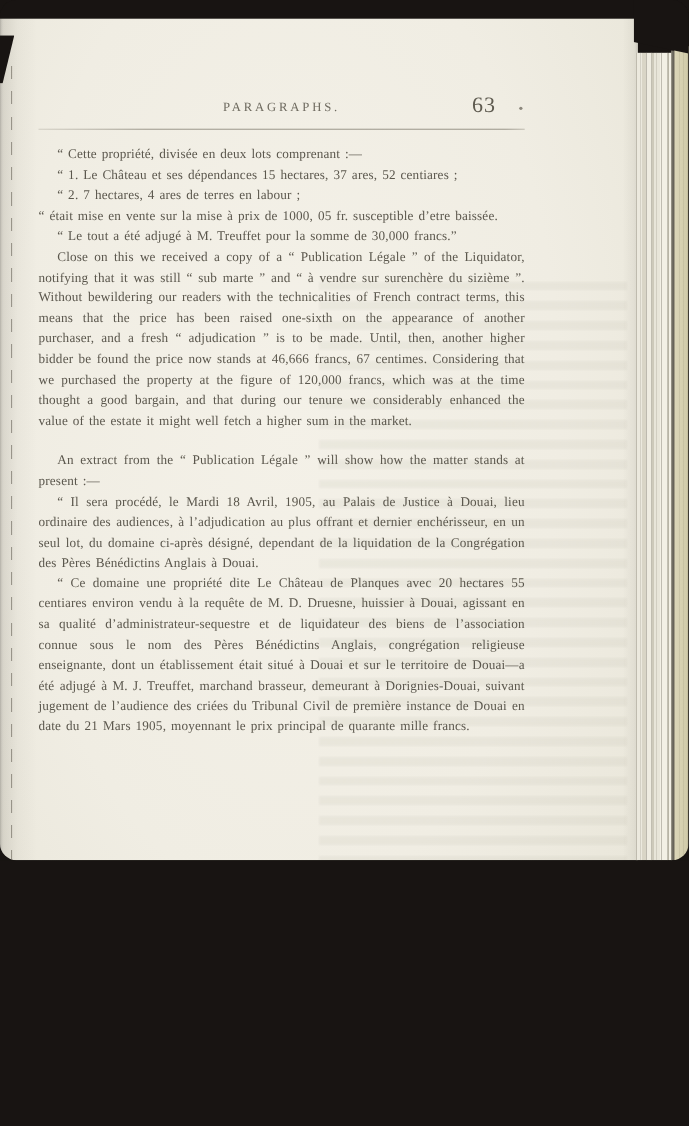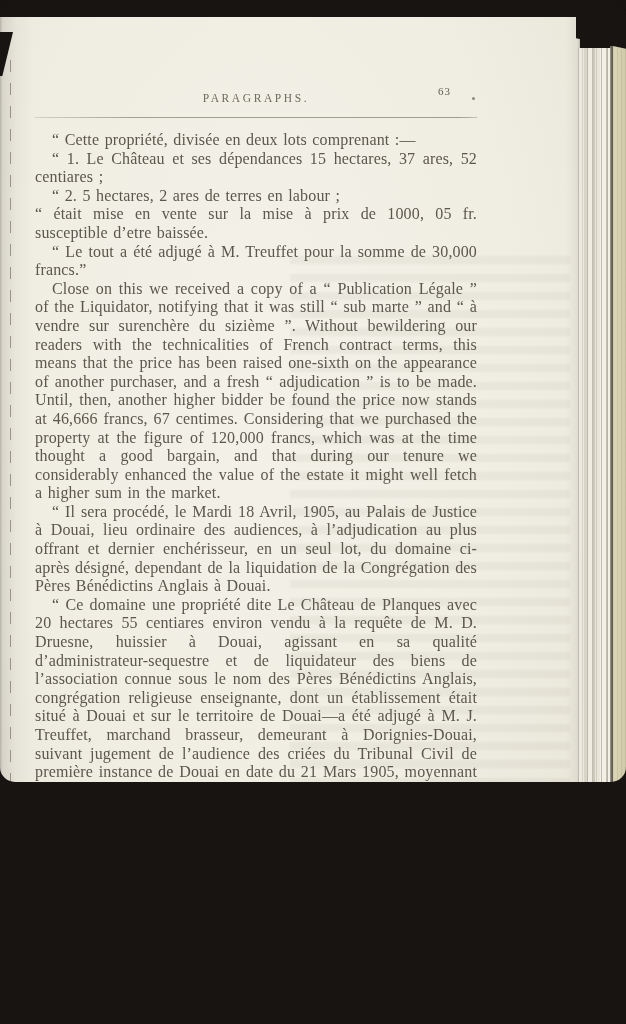--- a/index.html
+++ b/index.html
@@ -19,28 +19,28 @@
     clip-path:polygon(0 0,100% 0,18% 100%,0 100%);}
   .ghost{position:absolute;left:290px;top:240px;width:280px;height:640px;pointer-events:none;
     background:repeating-linear-gradient(to bottom, rgba(135,128,110,0.07) 0 8px, rgba(0,0,0,0) 8px 18px);
     filter:blur(1.2px);}
 
   
   .content{position:absolute;left:35px;top:68px;width:442px;}
   .running-head{position:relative;height:26px;}
   .rh-title{position:absolute;left:0;right:0;top:8px;text-align:center;
     font-size:11.5px;letter-spacing:2.6px;color:#6e6a5f;}
-  .rh-num{position:absolute;right:26px;top:1px;font-size:11px;letter-spacing:1px;color:#5f5b50;}
+  .rh-num{position:absolute;right:26px;top:1px;font-size:20px;letter-spacing:1px;color:#5f5b50;}
   .speck{position:absolute;right:2px;top:13px;width:3px;height:3px;border-radius:50%;
     background:#7a766b;opacity:.85;}
   .rule{height:1px;margin-top:7px;
     background:linear-gradient(to right, rgba(130,125,112,0.25), rgba(130,125,112,0.7) 22%, rgba(130,125,112,0.72) 96%, rgba(130,125,112,0.4));}
 
   
-  .body-text{margin-top:13px;font-size:16px;line-height:18.6px;color:#5b574d;
+  .body-text{margin-top:13px;font-size:12px;line-height:18.6px;color:#5b574d;
     text-align:justify;word-spacing:1.3px;letter-spacing:0.15px;}
   .body-text p{margin:0;}
   p.indent{text-indent:17px;}
   p.spaced{margin-top:18px;}
   p.justify-last{text-align-last:justify;}
 
   
   .fore-edge{position:absolute;left:578px;top:48px;width:33px;height:902px;
     background:
       repeating-linear-gradient(90deg, rgba(118,113,98,0.38) 0 1px, rgba(0,0,0,0) 1px 4px,
@@ -94,24 +94,25 @@
       <div class="running-head">
         <span class="rh-title">PARAGRAPHS.</span>
         <span class="rh-num">63</span>
         <span class="speck"></span>
       </div>
       <div class="rule"></div>
 
       <div class="body-text">
         <p class="indent">“ Cette propriété, divisée en deux lots comprenant :—</p>
         <p class="indent">“ 1.  Le Château et ses dépendances 15 hectares, 37 ares, 52 centiares ;</p>
-        <p class="indent">“ 2.  5 hectares, 2 ares de terres en labour ;</p>
+        <p class="indent">“ 2.  7 hectares, 4 ares de terres en labour ;</p>
         <p>“ était mise en vente sur la mise à prix de 1000, 05 fr. susceptible d’etre baissée.</p>
         <p class="indent">“ Le tout a été adjugé à M. Treuffet pour la somme de 30,000 francs.”</p>
         <p class="indent">Close on this we received a copy of a “ Publication Légale ” of the Liquidator, notifying that it was still “ sub marte ” and “ à vendre sur surenchère du sizième ”.  Without bewildering our readers with the technicalities of French contract terms, this means that the price has been raised one-sixth on the appearance of another purchaser, and a fresh “ adjudication ” is to be made.  Until, then, another higher bidder be found the price now stands at 46,666 francs, 67 centimes.  Considering that we purchased the property at the figure of 120,000 francs, which was at the time thought a good bargain, and that during our tenure we considerably enhanced the value of the estate it might well fetch a higher sum in the market.</p>
+        <p class="indent spaced">An extract from the “ Publication Légale ” will show how the matter stands at present :—</p>
         <p class="indent">“ Il sera procédé, le Mardi 18 Avril, 1905, au Palais de Justice à Douai, lieu ordinaire des audiences, à l’adjudication au plus offrant et dernier enchérisseur, en un seul lot, du domaine ci-après désigné, dependant de la liquidation de la Congrégation des Pères Bénédictins Anglais à Douai.</p>
         <p class="indent">“ Ce domaine une propriété dite Le Château de Planques avec 20 hectares 55 centiares environ vendu à la requête de M. D. Druesne, huissier à Douai, agissant en sa qualité d’administrateur-sequestre et de liquidateur des biens de l’association connue sous le nom des Pères Bénédictins Anglais, congrégation religieuse enseignante, dont un établissement était situé à Douai et sur le territoire de Douai—a été adjugé à M. J. Treuffet, marchand brasseur, demeurant à Dorignies-Douai, suivant jugement de l’audience des criées du Tribunal Civil de première instance de Douai en date du 21 Mars 1905, moyennant le prix principal de quarante mille francs.</p>
       </div>
     </div>
 
     <div class="tl-wedge"></div>
   </div>
 
   <div class="fore-edge"></div>
   <div class="edge-dark-line"></div>

